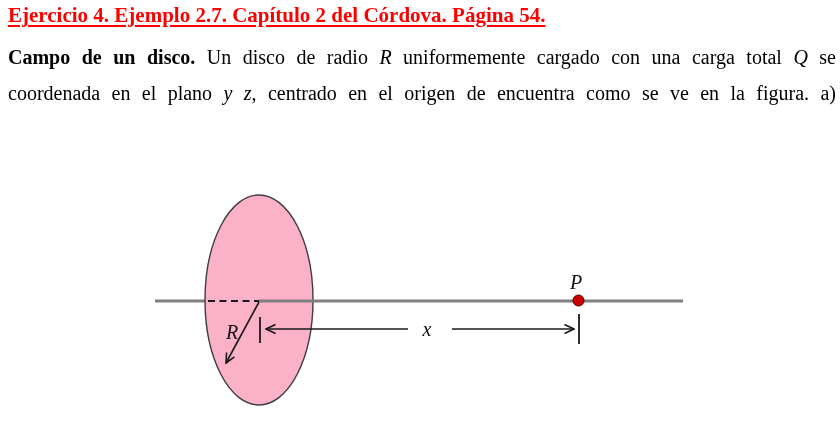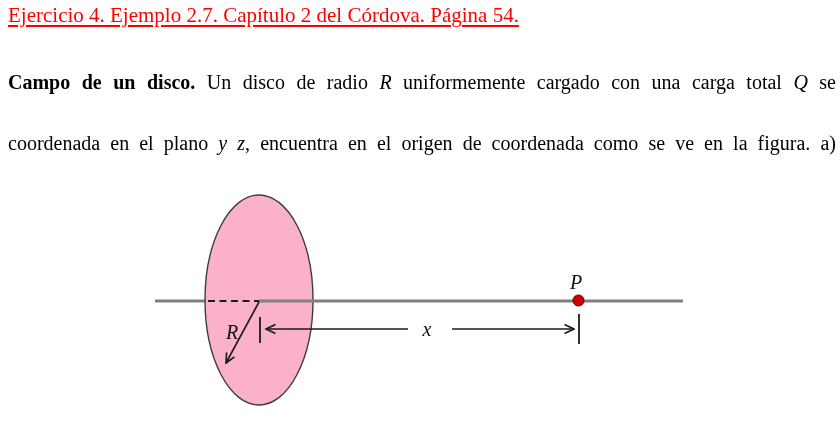--- a/index.html
+++ b/index.html
@@ -6,45 +6,45 @@
   body {
     width:840px; height:422px;
     background:#ffffff;
     position:relative;
     overflow:hidden;
     font-family:"Liberation Serif", serif;
     color:#000;
   }
   .doc-title {
     position:absolute; left:8px; top:3px;
-    font-size:21px; font-weight:normal;
+    font-size:21px; font-weight:bold;
     text-decoration:underline;
     text-decoration-thickness:2px;
     text-underline-offset:3px;
     white-space:nowrap;
   }
   .para {
     position:absolute; left:8px; top:39px; width:828px;
     font-size:20px;
   }
-  .line { line-height:36px; height:36px; overflow:hidden;margin-top:25px; }
+  .line { line-height:36px; height:36px; overflow:hidden; }
   .line.j { text-align:justify; text-align-last:justify; }
   .b { font-weight:bold; }
   .i { font-style:italic; }
   .figure-wrap { position:absolute; left:0; top:185px; width:840px; height:237px; }
   .fig-label { font-family:"Liberation Serif", serif; font-style:italic; font-size:20px; fill:#111; }
 </style>
 </head>
 <body>
 
 <div class="doc-title" style="color: rgb(255, 0, 0);">Ejercicio 4. Ejemplo 2.7. Capítulo 2 del Córdova. Página 54.</div>
 
 <div class="para">
   <div class="line j"><span class="b">Campo de un disco.</span><span> Un disco de radio </span><span class="i">R</span><span> uniformemente cargado con una carga total </span><span class="i">Q</span><span> se</span></div>
-  <div class="line j"><span>coordenada en el plano </span><span class="i">y z</span><span>, encuentra en el origen de coordenada como se ve en la figura. a)</span></div>
+  <div class="line j"><span>coordenada en el plano </span><span class="i">y z</span><span>, centrado en el origen de encuentra como se ve en la figura. a)</span></div>
 </div>
 
 <div class="figure-wrap">
   <svg width="840" height="237" viewBox="0 185 840 237">
     <defs>
       <marker id="arrowhead" viewBox="0 0 12 12" refX="11" refY="6" markerWidth="12" markerHeight="12" orient="auto" markerUnits="userSpaceOnUse">
         <path d="M1.5,1.5 L11,6 L1.5,10.5" fill="none" stroke="#1a1a1a" stroke-width="1.6"></path>
       </marker>
     </defs>
 

